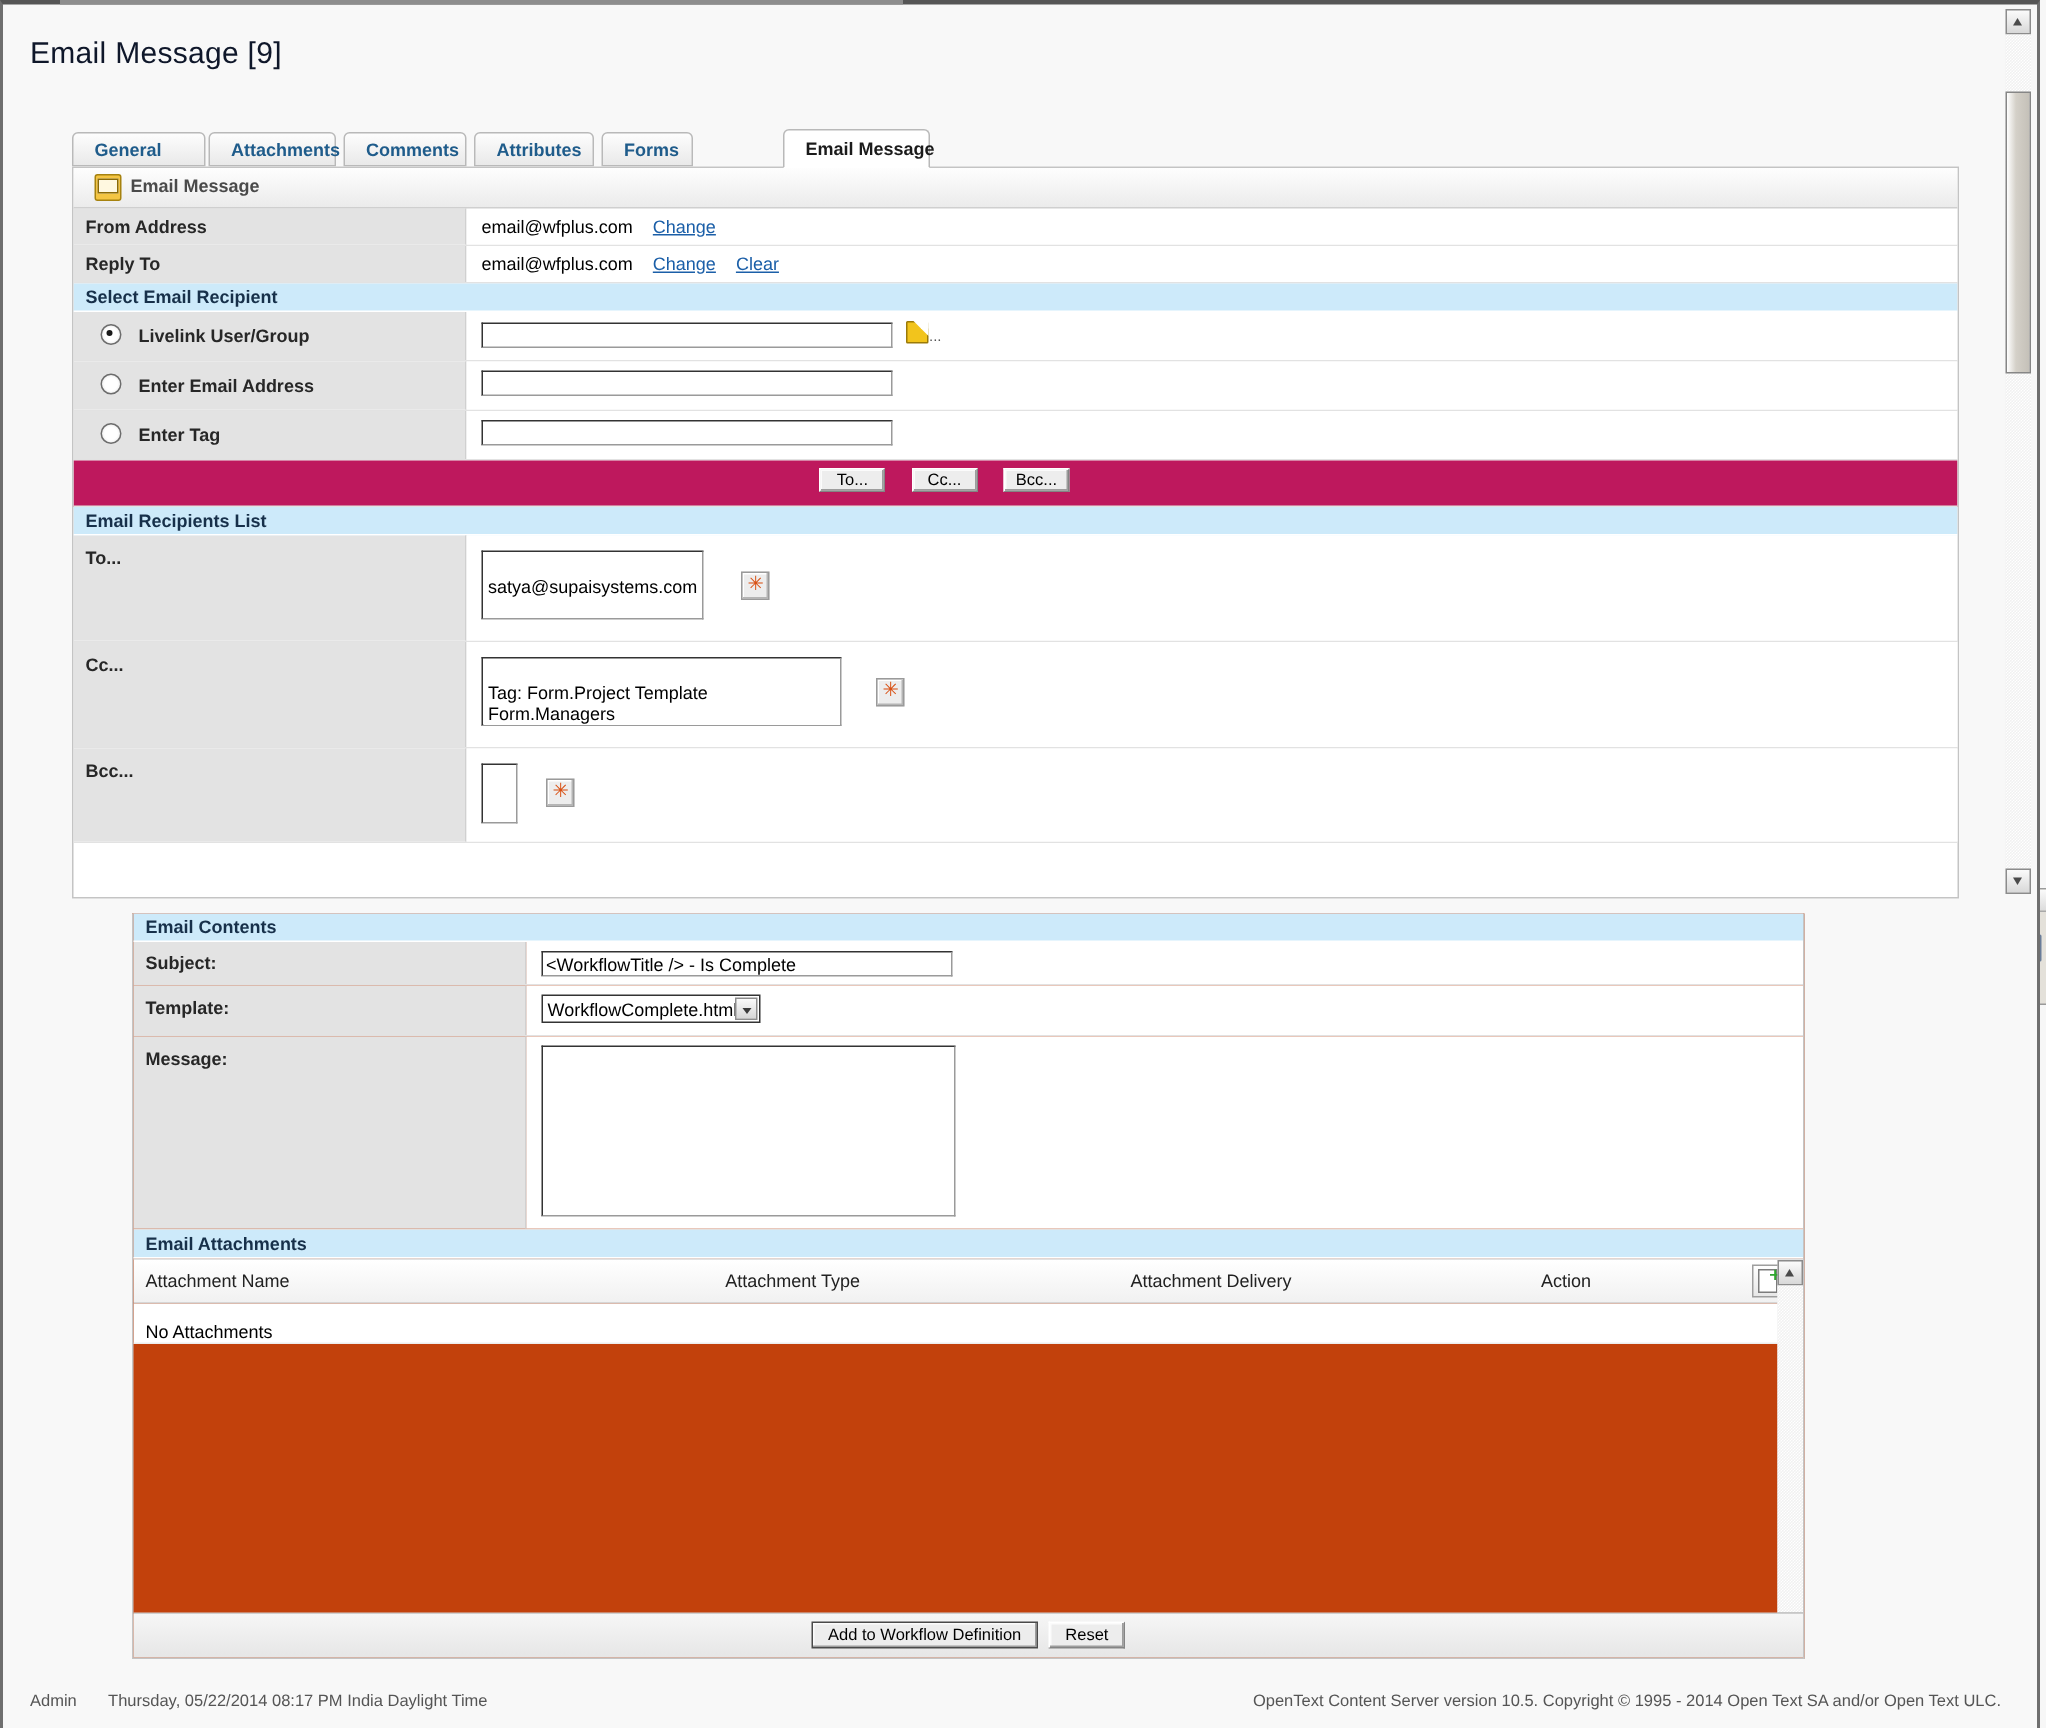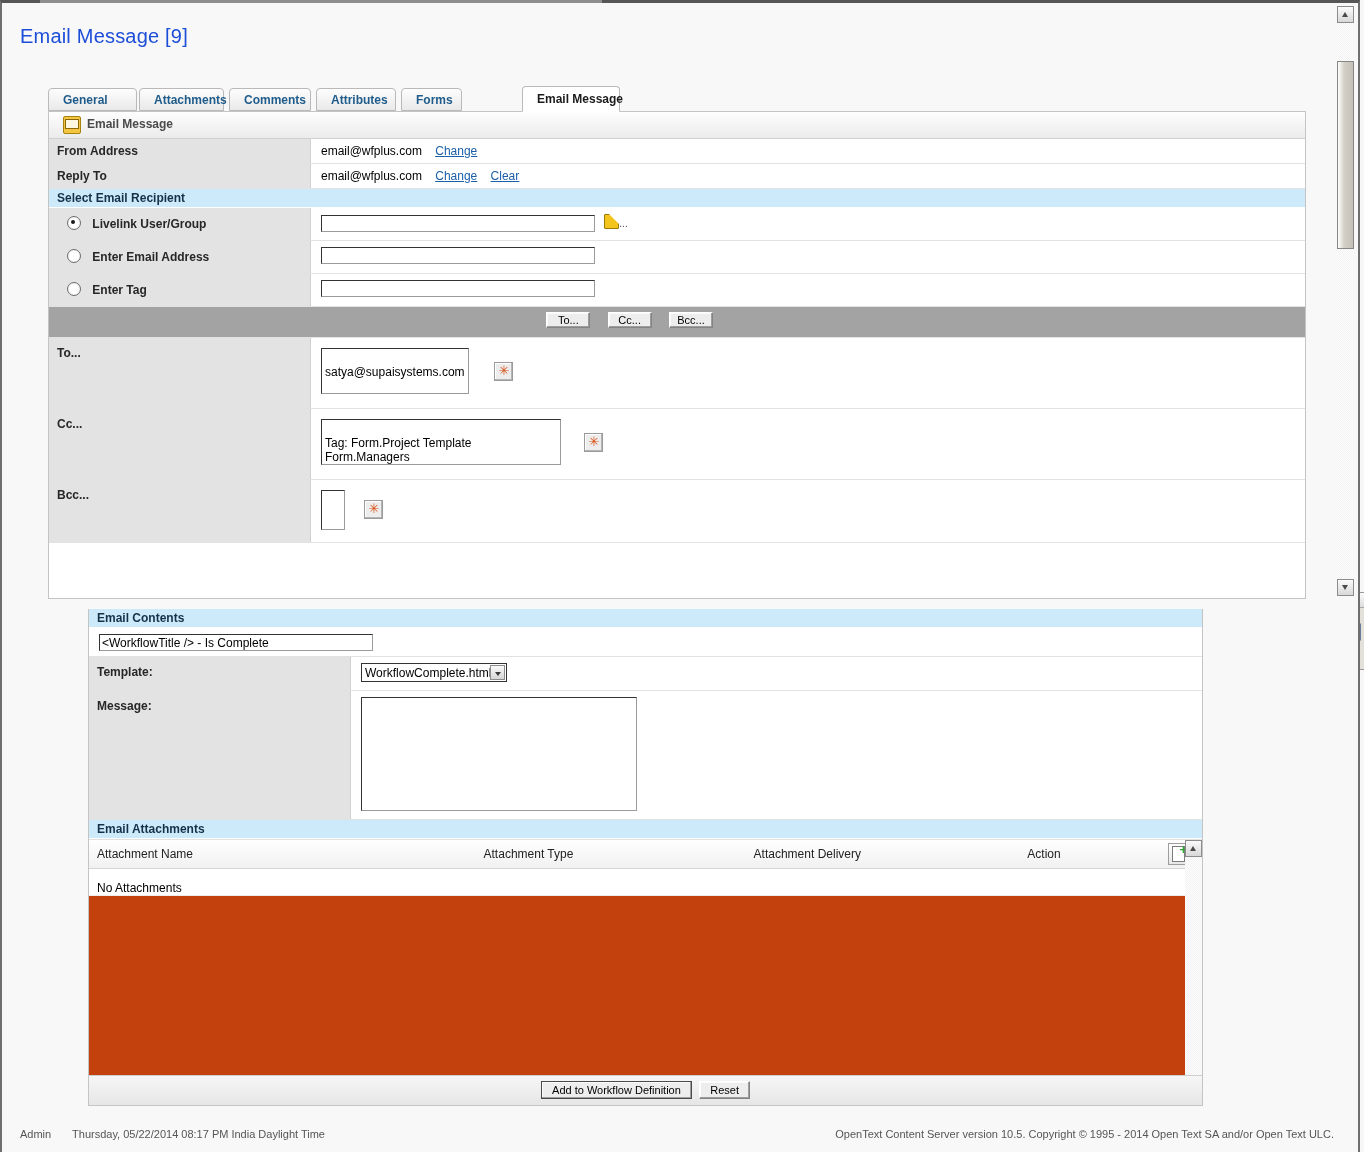--- a/index.html
+++ b/index.html
@@ -94,21 +94,21 @@
     height: 3px;
     background: #8e8e8e;
   }
 
   
   #page-title {
     position: absolute;
     left: 18px;
     top: 22px;
     font-size: 20px;
-    color: #1d4ed8;
+    color: #0f172a;
     font-family: "Liberation Sans", sans-serif;
     letter-spacing: 0.2px;
   }
 
   
   #tabbar {
     position: absolute;
     left: 46px;
     top: 85px;
     width: 1258px;
@@ -563,28 +563,29 @@
     <div class="frow" style="min-height:32px;">
       <div class="flabel radio-label" style="padding-top:8px;">
         <span class="radio" style="margin-left:10px;"></span>
         <span>Enter Tag</span>
       </div>
       <div class="fvalue" style="padding-top:6px;">
         <input class="txt" style="width: 274px;" type="text" value="">
       </div>
     </div>
 
-    <div style="background:#a3a3a3;border-bottom:1px solid #e2e2e2;height:30px;position:relative;">
+    <div style="background:#be185d;border-bottom:1px solid #e2e2e2;height:30px;position:relative;">
       <div style="position:absolute;right:592px;top:5px;white-space:nowrap;">
         <span class="btn btn-small" style="width:28px;text-align:center;">To...</span>
         <span class="btn btn-small" style="width:28px;text-align:center;margin-left:14px;">Cc...</span>
         <span class="btn btn-small" style="width:28px;text-align:center;margin-left:14px;">Bcc...</span>
       </div>
     </div>
 
+    <div class="section-bar">Email Recipients List</div>
 
     <div class="frow" style="min-height:70px;">
       <div class="flabel" style="background:#e3e3e3;padding-top:8px;">To...</div>
       <div class="fvalue" style="padding-top:10px;">
         <textarea class="ta" style="width: 148px; height: 46px; vertical-align: top;">satya@supaisystems.com</textarea>
         <span class="icon-btn" style="margin-left:22px;vertical-align:top;margin-top:14px;"><span class="x-mark">✳</span></span>
       </div>
     </div>
 
     <div class="frow" style="min-height:70px;">
@@ -614,20 +615,21 @@
     <div class="sb-arrow down" style="top:573px;">
         <span class="tri"></span>
       </div>
   </div>
 
   <div id="lower-panel">
 
     <div class="section-bar">Email Contents</div>
 
     <div class="frow" style="min-height:28px;">
+      <div class="flabel" style="padding-top:7px;">Subject:</div>
       <div class="fvalue" style="padding-top:6px;">
         <input class="txt" style="width: 274px;" type="text" value="&lt;WorkflowTitle /&gt; - Is Complete">
       </div>
     </div>
 
     <div class="frow" style="min-height:30px;">
       <div class="flabel" style="padding-top:8px;">Template:</div>
       <div class="fvalue" style="padding-top:6px;">
         <span style="display:inline-block;position:relative;border:1px solid #333;background:#fff;height:19px;width:146px;box-sizing:border-box;">
           <span style="position:absolute;left:3px;top:2px;font-size:12px;">WorkflowComplete.html</span>

